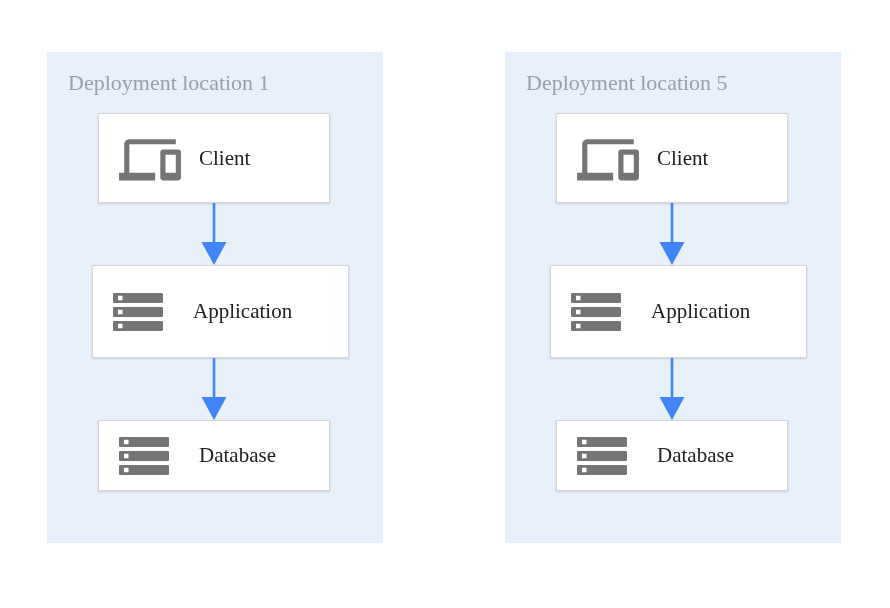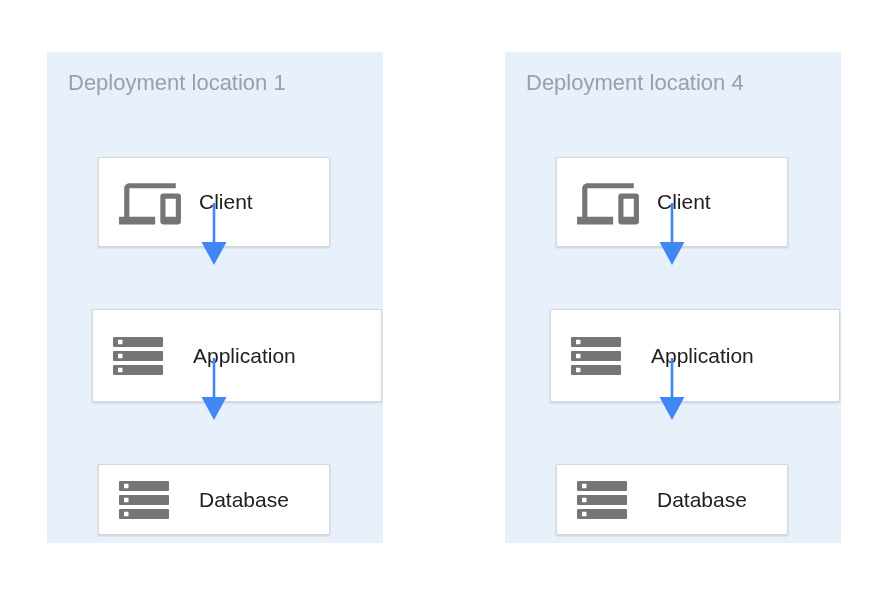--- a/index.html
+++ b/index.html
@@ -11,43 +11,43 @@
   .canvas {
     position: relative;
     width: 890px; height: 608px;
     background: #ffffff;
   }
   .panel {
     position: absolute;
     top: 52px;
     width: 336px; height: 491px;
     background: #e7f0fb;
+    font-family: Liberation Serif, serif;
   }
   .panel.panel-1 { left: 47px; }
   .panel.panel-2 { left: 505px; }
   .panel-title {
     position: absolute;
     left: 21px; top: 18px;
     font-size: 22px;
     font-weight: 400;
     color: #9aa0a6;
     white-space: nowrap;
   }
   .node {
     position: absolute;
     background: #ffffff;
     border: 1px solid #d6d6d6;
     box-shadow: 0 1px 2px rgba(60,64,67,0.18);
     display: flex;
     align-items: center;
     padding-left: 20px;
-    margin-top: 44px;
   }
   .node-client { left: 51px; top: 61px;  width: 232px; height: 90px; }
-  .node-app    { left: 45px; top: 213px; width: 290px; height: 93px; }
+  .node-app    { left: 45px; top: 213px; width: 257px; height: 93px; }
   .node-db     { left: 51px; top: 368px; width: 232px; height: 71px; }
   .icon-wrap {
     width: 80px;
     display: flex;
     align-items: center;
     justify-content: flex-start;
     flex: 0 0 auto;
   }
   .node-label {
     font-size: 21px;
@@ -121,21 +121,21 @@
             <rect x="5" y="16.75" width="4.5" height="4.5"></rect>
             <rect x="5" y="30.75" width="4.5" height="4.5"></rect>
           </g>
         </svg>
       </span>
       <span class="node-label">Database</span>
     </div>
   </section>
 
   <section class="panel panel-2">
-    <h2 class="panel-title">Deployment location 4</h2>
+    <h2 class="panel-title">Deployment location 5</h2>
 
     <div class="node node-client">
       <span class="icon-wrap">
         <svg width="62" height="49" viewBox="0 2 24 19">
           <path d="M4 6h18V4H4c-1.1 0-2 .9-2 2v11H0v3h14v-3H4V6zm19 2h-6c-.55 0-1 .45-1 1v10c0 .55.45 1 1 1h6c.55 0 1-.45 1-1V9c0-.55-.45-1-1-1zm-1 9h-4v-7h4v7z" fill="#757575"></path>
         </svg>
       </span>
       <span class="node-label">Client</span>
     </div>
 

